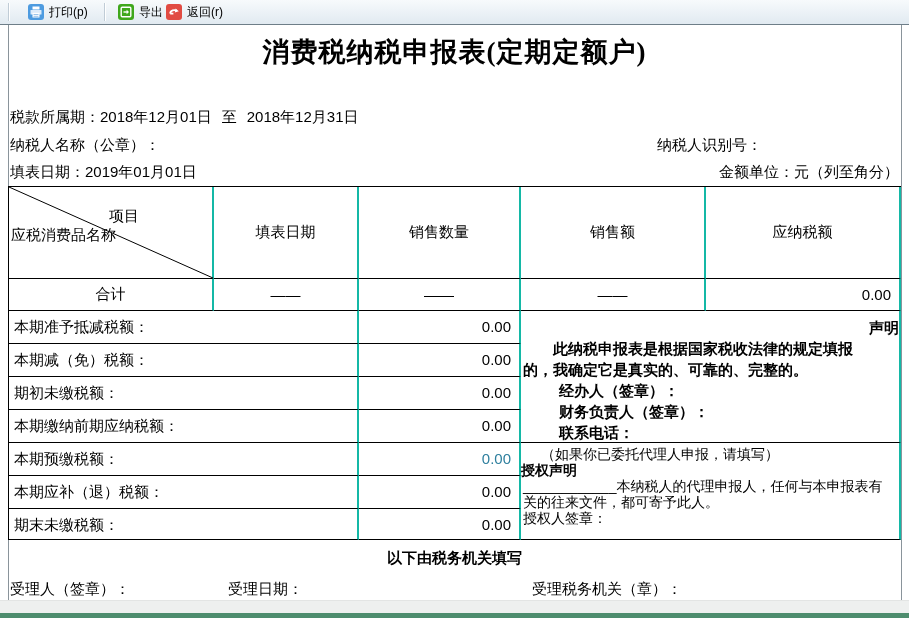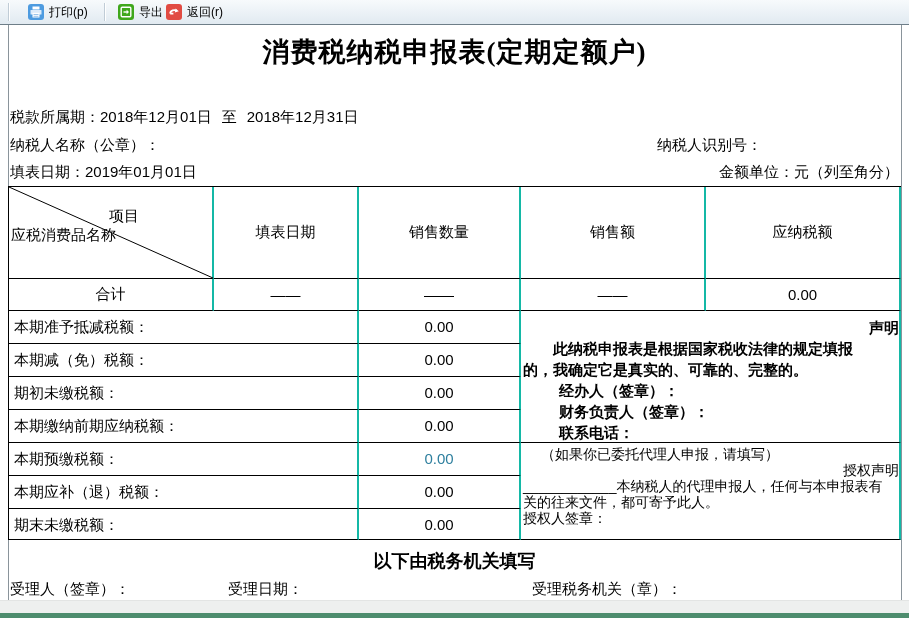--- a/index.html
+++ b/index.html
@@ -25,40 +25,40 @@
   .sep-zhi{display:inline-block;margin:0 10px;}
 
   
   .tbl{position:absolute;left:8px;top:186px;width:893px;height:354px;
     border-left:1px solid #000;border-top:1px solid #000;box-sizing:border-box;}
   .cell{position:absolute;box-sizing:border-box;border-right:2px solid #14b8a6;border-bottom:1px solid #000;
     font-size:15px;}
   .hcell{display:flex;align-items:center;justify-content:center;}
   .vcenter{line-height:31px;}
   .lab{padding-left:5px;}
-  .val{text-align:center;padding-right:0;}
+  .val{text-align:right;padding-right:8px;}
   .blue{color:#2e7f9e;}
   .corner-svg{position:absolute;left:0;top:0;}
   .corner-top{position:absolute;left:100px;top:20px;}
   .corner-bottom{position:absolute;left:2px;top:39px;}
 
   
   .decl{font-weight:bold;padding-top:6px;line-height:21px;}
   .decl .c{text-align:right;}
   .decl .indent{margin-left:2px;text-indent:2em;}
   .decl .noindent{margin-left:2px;}
   .decl .sig{margin-left:38px;}
   .auth{font-size:14px;line-height:16px;padding-top:3px;}
   .auth .hint{margin-left:20px;}
-  .auth .c{text-align:right;}
+  .auth .c{text-align:left;font-weight:bold;}
   .auth .ln{margin-left:2px;}
 
   
   .office-title{position:absolute;left:0;top:549px;width:909px;text-align:center;
-    font-weight:bold;font-size:18px;}
+    font-weight:bold;font-size:15px;}
   .foot-lab{position:absolute;top:580px;font-size:15px;white-space:nowrap;}
 
   
   .strip-gray{position:absolute;left:0;top:600px;width:909px;height:13px;background:#eef0ef;border-top:1px solid #e3e5e4;}
   .strip-green{position:absolute;left:0;top:613px;width:909px;height:5px;background:#4e8d6e;}
 </style>
 </head>
 <body>
 
 <div class="page">

